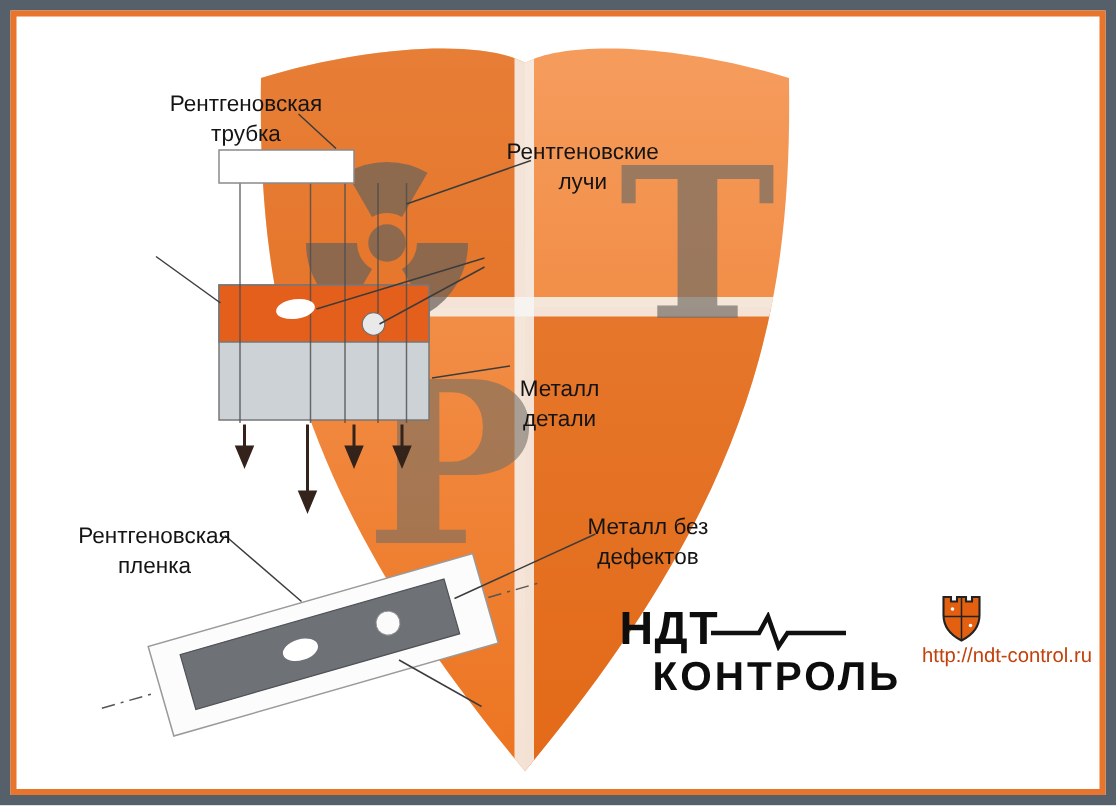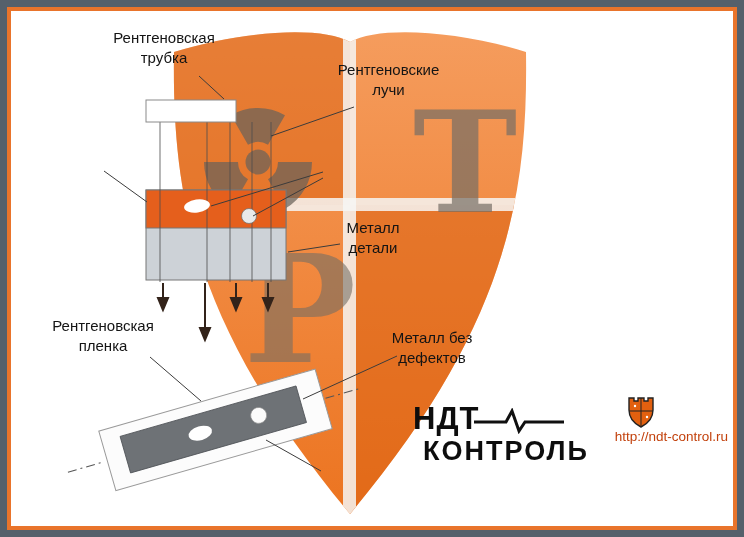--- a/index.html
+++ b/index.html
@@ -7,28 +7,28 @@
     position:relative; width:744px; height:537px; background:#ffffff;
     overflow:hidden; font-family:"Liberation Sans", sans-serif;
   }
   .border-outer { position:absolute; inset:0; border:7px solid #55606b; pointer-events:none; z-index:50; }
   .border-inner { position:absolute; inset:7px; border:4px solid #e9742b; pointer-events:none; z-index:51; }
   svg.layer { position:absolute; left:0; top:0; width:744px; height:537px; }
   #watermark { z-index:1; }
   #diagram  { z-index:2; }
   .lbl {
     position:absolute; z-index:3; font-size:15px; line-height:1.35;
-    color:#141414; text-align:center; white-space:pre-line;
+    color:#141414; text-align:center; white-space:pre-line;margin-top:32px;
   }
   .logo-title {
     position:absolute; z-index:4; color:#0d0d0d; font-weight:bold;
     letter-spacing:1px;
   }
   #logo-ndt      { left:413px; top:401px; font-size:31px; }
-  #logo-control  { left:423px; top:436px; font-size:27px; letter-spacing:2px; }
+  #logo-control  { left:435px; top:436px; font-size:27px; letter-spacing:2px; }
   #pulse-wrap    { position:absolute; left:472px; top:408px; z-index:4; }
   #shield-icon-wrap { position:absolute; left:627px; top:395px; z-index:4; }
   .contacts {
     position:absolute; left:552px; top:428px; width:176px; z-index:4;
     font-size:13.5px; line-height:18px; color:#c2410c; text-align:right;
   }
 </style>
 </head>
 <body>
 
@@ -118,21 +118,21 @@
   </svg>
 
   <div class="lbl" style="left:78px;  top:28px;  width:172px;">Рентгеновская
 трубка</div>
   <div class="lbl" style="left:306px; top:60px;  width:165px;">Рентгеновские
 лучи</div>
   <div class="lbl" style="left:318px; top:218px; width:110px;">Металл
 детали</div>
   <div class="lbl" style="left:22px;  top:316px; width:162px;">Рентгеновская
 пленка</div>
-  <div class="lbl" style="left:352px; top:328px; width:160px;">Металл без
+  <div class="lbl" style="left:352px; top:310px; width:160px;">Металл без
 дефектов</div>
 
   <div id="logo-ndt" class="logo-title">НДТ</div>
 
   <div id="pulse-wrap">
     <svg width="95" height="26" viewBox="0 0 95 26">
       <path d="M2,14 H34 L40,3 L47,23 L53,14 H92" fill="none" stroke="#101010" stroke-width="3" stroke-linejoin="miter"></path>
     </svg>
   </div>
 

